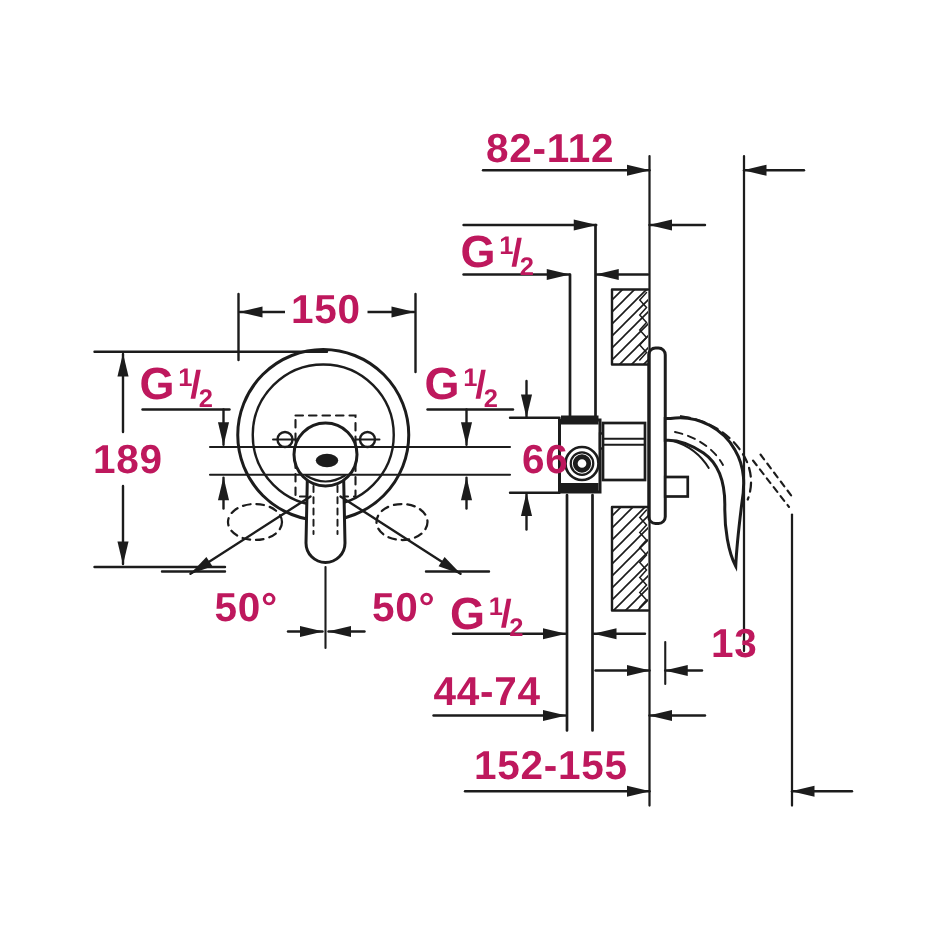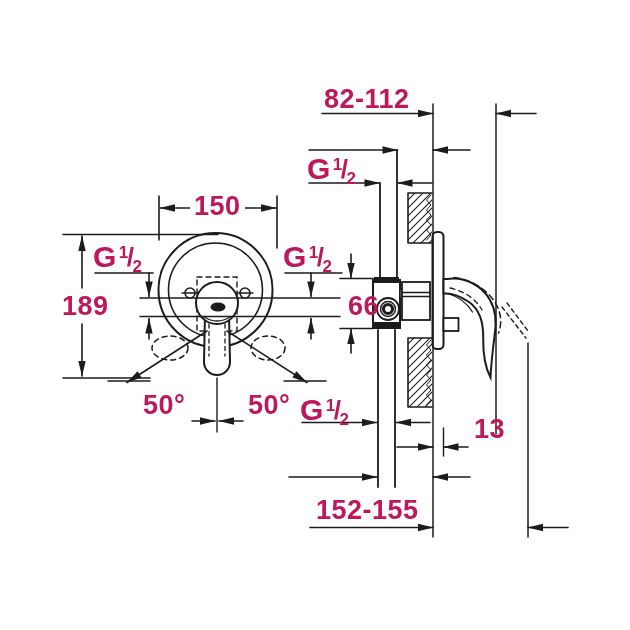--- a/index.html
+++ b/index.html
@@ -169,16 +169,17 @@
   </div>
 
   <div class="lbl" style="left:348px;top:293px;">66</div>
 
   <div class="lbl thread" style="left:300px;top:395px;">
     <span class="g">G</span><span class="sup">1</span><span class="sl">/</span><span class="sub">2</span>
   </div>
 
   <div class="lbl" style="left:462px;top:416px;margin-left:12px;">13</div>
 
+  <div class="lbl" style="left:289px;top:448px;">44-74</div>
 
   <div class="lbl" style="left:316px;top:497px;">152-155</div>
 
 </div>
 
 </body></html>

